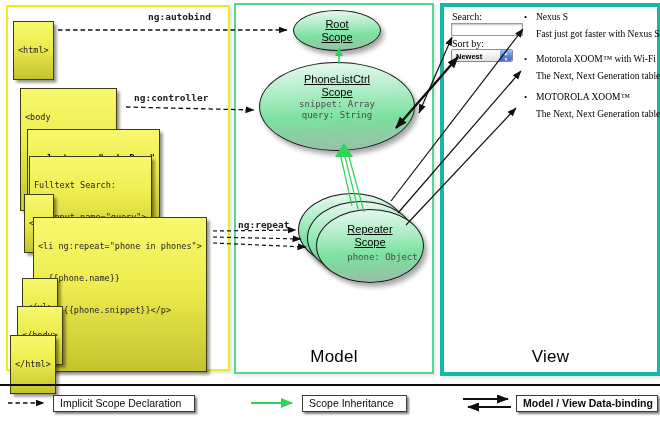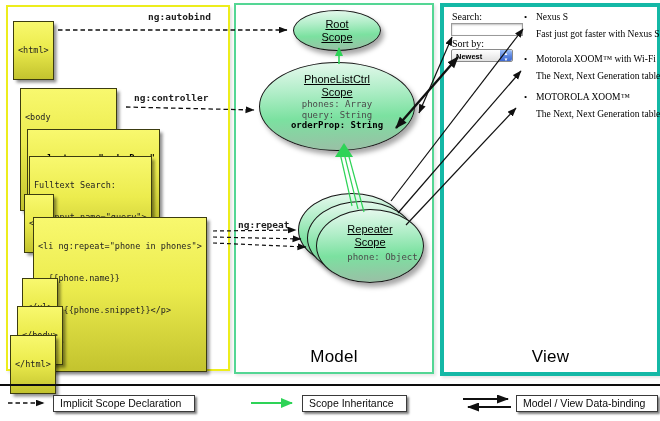--- a/index.html
+++ b/index.html
@@ -104,23 +104,22 @@
   <div class="connlabel" style="left:134px;top:92px;">ng:controller</div>
   <div class="connlabel" style="left:238px;top:219px;">ng:repeat</div>
 
   <div class="ellipse e-root">
     <div class="etitle">Root</div>
     <div class="etitle">Scope</div>
   </div>
   <div class="ellipse e-ctrl">
     <div class="etitle">PhoneListCtrl</div>
     <div class="etitle">Scope</div>
-    <div class="eprop">phones: Array</div>
+    <div class="eprop">snippet: Array</div>
     <div class="eprop">query: String</div>
-    <div class="eprop bold">orderProp: String</div>
   </div>
   <div class="ellipse e-rep-back"></div>
   <div class="ellipse e-rep-mid"></div>
   <div class="ellipse e-rep-front">
     <div class="etitle">Repeater</div>
     <div class="etitle">Scope</div>
     <div class="eprop" style="margin-top:3px;padding-left:25px;">phone: Object</div>
   </div>
 
   <div class="view-content">
@@ -142,21 +141,21 @@
     <div class="v-item" style="top:92px;">
       <div class="ttl"><span class="bullet">•</span><span>MOTOROLA XOOM™</span></div>
       <div class="desc">The Next, Next Generation tablet.</div>
     </div>
   </div>
 
   <div class="sep"></div>
 
   <div class="legend-box" style="left:53px;width:128px;">Implicit Scope Declaration</div>
   <div class="legend-box" style="left:302px;width:91px;">Scope Inheritance</div>
-  <div class="legend-box" style="left:516px;width:128px;">Model / View Data-binding</div>
+  <div class="legend-box" style="left:516px;width:128px;font-weight:bold;">Model / View Data-binding</div>
 
   <svg class="overlay" width="660" height="421" viewBox="0 0 660 421">
     <defs>
       <marker id="ae" markerUnits="userSpaceOnUse" markerWidth="10" markerHeight="8" refX="8.5" refY="3.5" orient="auto">
         <path d="M0,0 L9,3.5 L0,7 Z" fill="#101010"></path>
       </marker>
       <marker id="as" markerUnits="userSpaceOnUse" markerWidth="10" markerHeight="8" refX="0.5" refY="3.5" orient="auto">
         <path d="M9,0 L0,3.5 L9,7 Z" fill="#101010"></path>
       </marker>
       <marker id="aet" markerUnits="userSpaceOnUse" markerWidth="14" markerHeight="11" refX="11" refY="4.5" orient="auto">

